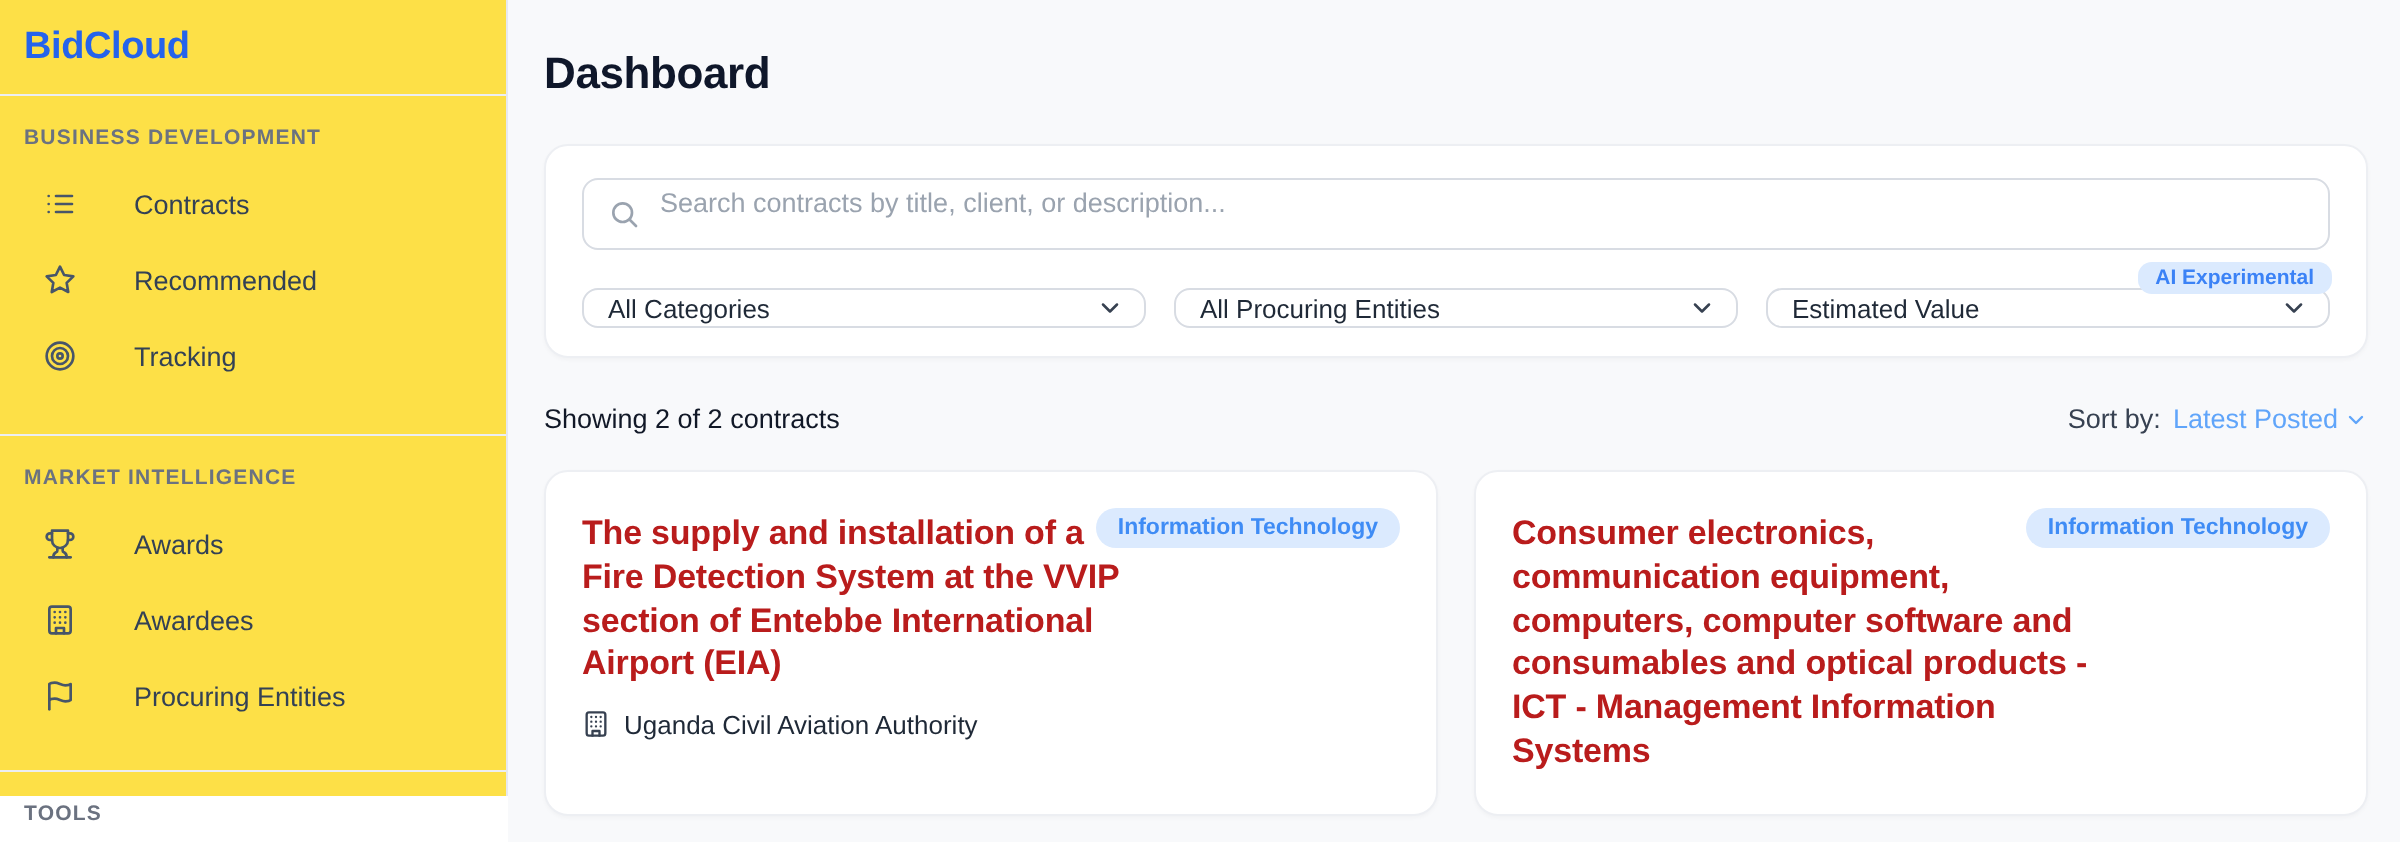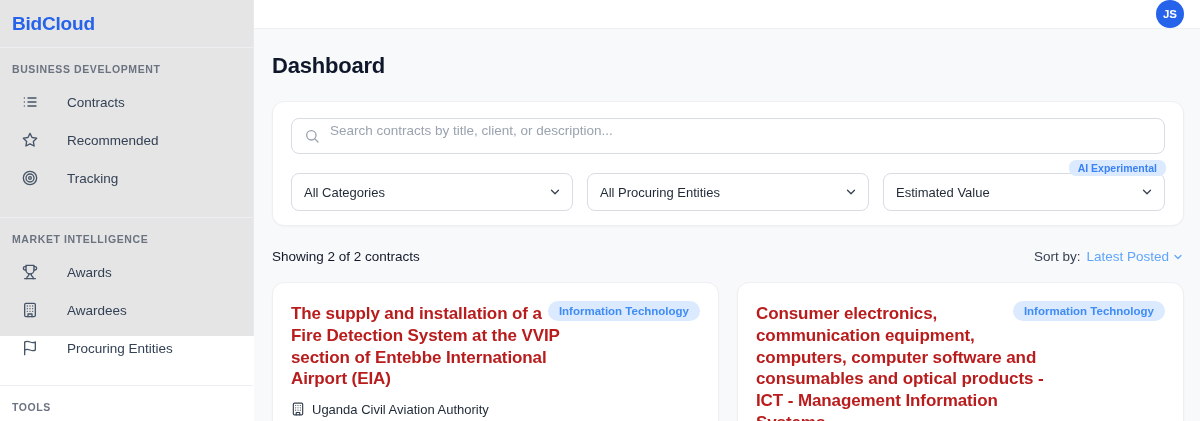--- a/index.html
+++ b/index.html
@@ -5,21 +5,21 @@
   * { margin:0; padding:0; box-sizing:border-box; }
   html,body { width:1200px; height:421px; overflow:hidden; }
   body {
     font-family:"Liberation Sans","DejaVu Sans",sans-serif;
     background:#ffffff; color:#1e293b; display:flex;
   }
   svg { display:block; }
 
   
   .sidebar {
-    width:254px; min-width:254px; height:336px; background:#e5e5e5;
+    width:254px; min-width:254px; height:398px; background:#fde047;
     border-right:1px solid #e7e9ee; display:flex; flex-direction:column;
   }
   .logo-wrap { padding:13px 12px 12px 12px; border-bottom:1px solid #eceef2; }
   .logo { font-size:19px; font-weight:700; color:#2563eb; letter-spacing:-0.2px; cursor:pointer; }
   .section-label {
     font-size:10.5px; font-weight:700; color:#6b7280; letter-spacing:0.6px;
     padding:0 12px; margin-top:15px; text-transform:uppercase;
   }
   .nav-list { margin-top:8px; }
   .nav-item {
@@ -52,21 +52,21 @@
   .search-box { position:relative; }
   .search-box input {
     width:100%; height:36px; border:1px solid #d8dce3; border-radius:8px;
     padding:0 12px 12px 38px; font-size:13.5px; color:#1f2937; background:#ffffff;
     font-family:"Liberation Sans","DejaVu Sans",sans-serif; outline:none;
   }
   .search-box input::placeholder { color:#9aa3af; }
   .search-icon { position:absolute; left:13px; top:10px; color:#9aa3af; }
   .filters-row { display:flex; gap:14px; margin-top:19px; }
   .select {
-    flex:1; height:38px; border:1px solid #d8dce3; border-radius:8px; background:#ffffff;
+    flex:1; height:20px; border:1px solid #d8dce3; border-radius:8px; background:#ffffff;
     display:flex; align-items:center; justify-content:space-between;
     padding:0 10px 0 12px; font-size:13px; color:#1f2937; cursor:pointer; position:relative;
   }
   .select .chev { color:#374151; }
   .ai-badge {
     position:absolute; top:-14px; right:-2px;
     background:#dbeafe; color:#3b82f6; font-size:10.5px; font-weight:600;
     padding:2px 9px; border-radius:7px; white-space:nowrap;
   }
 
@@ -180,23 +180,20 @@
       </span>
       <span>Procuring Entities</span>
     </div>
   </nav>
 
   <div class="side-divider" style="margin-top:18px;"></div>
   <div class="section-label">TOOLS</div>
 </aside>
 
 <div class="main">
-  <header class="topbar">
-    <div class="avatar">JS</div>
-  </header>
 
   <div class="content">
     <h1 class="page-title">Dashboard</h1>
 
     <div class="filter-panel">
       <div class="search-box">
         <span class="search-icon">
           <svg width="16" height="16" viewBox="0 0 24 24" fill="none" stroke="currentColor" stroke-width="2" stroke-linecap="round">
               <circle cx="11" cy="11" r="7"></circle>
               <line x1="21" y1="21" x2="16.3" y2="16.3"></line>

